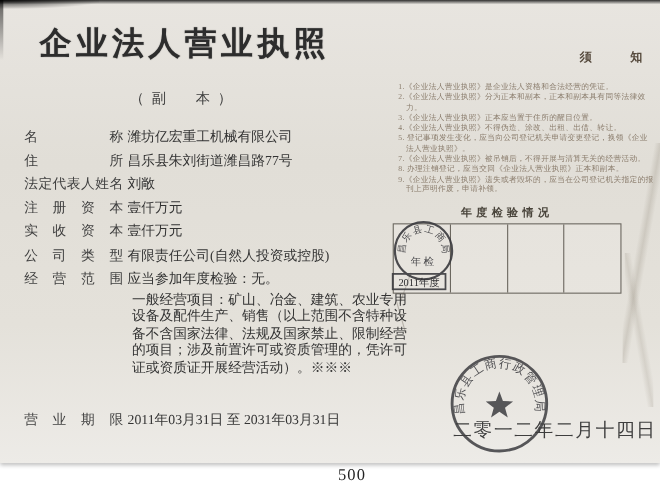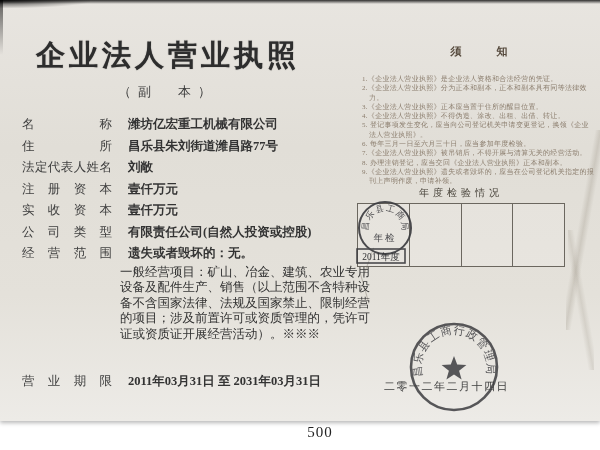--- a/index.html
+++ b/index.html
@@ -25,66 +25,66 @@
   .wrinkle{position:absolute;pointer-events:none;}
   .wrinkle.w1{right:0;top:130px;width:34px;height:200px;
     background:linear-gradient(100deg,transparent 42%,rgba(150,142,128,.28) 50%,transparent 58%);}
   .wrinkle.w2{right:6px;top:230px;width:26px;height:140px;
     background:linear-gradient(80deg,transparent 40%,rgba(150,142,128,.22) 50%,transparent 60%);}
   .crease{position:absolute;background:rgba(125,118,106,.45);width:1px;}
   .crease.c1{left:368px;top:247px;height:30px;transform:rotate(20deg);}
   .crease.c2{left:364px;top:272px;height:32px;transform:rotate(-16deg);}
 
   
-  .titleblock{position:absolute;left:22px;top:36px;width:292px;text-align:center;}
+  .titleblock{position:absolute;left:22px;top:20px;width:292px;text-align:center;}
   .doc-title{
     font-family:"DejaVu Sans","Liberation Sans",sans-serif;
     font-weight:bold;font-size:29px;letter-spacing:4px;color:#2d2d2d;
     text-shadow:0 0 1px rgba(60,60,60,.7);white-space:nowrap;
   }
-  .doc-subtitle{margin-top:7px;font-size:13px;letter-spacing:7px;color:#3c3c3c;font-family:Liberation Serif, serif;}
+  .doc-subtitle{margin-top:21px;font-size:13px;letter-spacing:7px;color:#3c3c3c;font-family:Liberation Serif, serif;}
   .regline{position:absolute;left:110px;top:90px;font-size:11.5px;color:#3e3e3e;white-space:nowrap;}
   .regline .regno{font-size:13px;margin-left:10px;letter-spacing:.5px;color:#333;}
 
   .fields{position:absolute;left:22px;top:116px;width:350px;}
   .frow{display:flex;align-items:center;margin-bottom:5.5px;}
   .flabel{
     width:90px;min-width:90px;font-size:12.5px;color:#3f3f3f;
     text-align:justify;text-align-last:justify;line-height:16px;
   }
-  .fvalue{margin-left:16px;font-size:12.5px;color:#333;line-height:16px;white-space:nowrap;font-weight:bold;}
+  .fvalue{margin-left:4px;font-size:12.5px;color:#333;line-height:16px;white-space:nowrap;}
   .scope2{width:258px;font-size:12.5px;color:#333;line-height:15.5px;margin-left:98px;margin-top:-2px;}
 
   .dates{position:absolute;left:22px;top:373px;width:360px;}
   .dates .frow{margin-bottom:6px;}
 
   
   .notice{position:absolute;left:362px;top:44px;width:234px;}
-  .notice-title{text-align:center;font-size:11px;letter-spacing:12px;color:#55493c;
+  .notice-title{text-align:right;font-size:11px;letter-spacing:12px;color:#55493c;
     padding-left:12px;font-weight:bold;}
   .notice-list{margin-top:16px;}
   .notice-item{
     font-size:7px;line-height:9.3px;color:#8b7d6d;
     padding-left:7px;text-indent:-7px;letter-spacing:.3px;
   }
 
   .insp-title{position:absolute;left:357px;top:186px;width:208px;text-align:center;
-    font-size:10px;letter-spacing:4px;color:#49443b;}
+    font-size:10px;letter-spacing:4px;color:#49443b;font-weight:bold;}
   .insp-table{
     position:absolute;left:357px;top:203px;width:208px;height:64px;
     border:1px solid #6b675f;display:flex;box-sizing:border-box;background:rgba(255,255,255,.15);
   }
   .insp-cell{flex:1;border-right:1px solid #6b675f;}
   .insp-cell:last-child{border-right:none;}
 
   .annual-stamp{position:absolute;left:348px;top:192px;width:80px;height:85px;z-index:4;}
   .issuer-stamp{position:absolute;left:403px;top:318px;width:104px;height:104px;z-index:3;}
   .issue-date{
-    position:absolute;left:384px;top:379px;z-index:5;
-    font-size:11px;letter-spacing:1.5px;color:#3e3e3e;white-space:nowrap;text-align:center;
+    position:absolute;left:412px;top:379px;z-index:5;
+    font-size:17px;letter-spacing:1.5px;color:#3e3e3e;white-space:nowrap;text-align:center;
   }
 
   
   .caption{position:absolute;left:0;top:424px;width:600px;text-align:center;
     font-size:15px;color:#222;letter-spacing:1px;padding-left:20px;}
 
   svg text{font-family:"Liberation Serif","DejaVu Serif",serif;}
 </style>
 </head>
 <body>
@@ -127,41 +127,40 @@
       <div class="frow">
         <div class="flabel">实收资本</div>
         <div class="fvalue">壹仟万元</div>
       </div>
       <div class="frow">
         <div class="flabel">公司类型</div>
         <div class="fvalue">有限责任公司(自然人投资或控股)</div>
       </div>
       <div class="frow">
         <div class="flabel">经营范围</div>
-        <div class="fvalue">遗失或者毁坏的：无。</div>
+        <div class="fvalue">应当参加年度检验：无。</div>
       </div>
       <div class="scope2">一般经营项目：矿山、冶金、建筑、农业专用设备及配件生产、销售（以上范围不含特种设备不含国家法律、法规及国家禁止、限制经营的项目；涉及前置许可或资质管理的，凭许可证或资质证开展经营活动）。※※※</div>
     </div>
 
     <div class="dates">
       <div class="frow">
         <div class="flabel">营业期限</div>
         <div class="fvalue">2011年03月31日 至 2031年03月31日</div>
       </div>
     </div>
 
     <div class="notice">
       <div class="notice-title">须　知</div>
       <div class="notice-list">
         <div class="notice-item">1.《企业法人营业执照》是企业法人资格和合法经营的凭证。</div>
         <div class="notice-item">2.《企业法人营业执照》分为正本和副本，正本和副本具有同等法律效力。</div>
         <div class="notice-item">3.《企业法人营业执照》正本应当置于住所的醒目位置。</div>
         <div class="notice-item">4.《企业法人营业执照》不得伪造、涂改、出租、出借、转让。</div>
         <div class="notice-item">5. 登记事项发生变化，应当向公司登记机关申请变更登记，换领《企业法人营业执照》。</div>
-        <div class="notice-item">6. 每年三月一日至六月三十日，应当参加年度检验。</div>
         <div class="notice-item">7.《企业法人营业执照》被吊销后，不得开展与清算无关的经营活动。</div>
         <div class="notice-item">8. 办理注销登记，应当交回《企业法人营业执照》正本和副本。</div>
         <div class="notice-item">9.《企业法人营业执照》遗失或者毁坏的，应当在公司登记机关指定的报刊上声明作废，申请补领。</div>
       </div>
     </div>
 
     <div class="insp-title">年度检验情况</div>
     <div class="insp-table">
       <div class="insp-cell"></div>
       <div class="insp-cell"></div>

